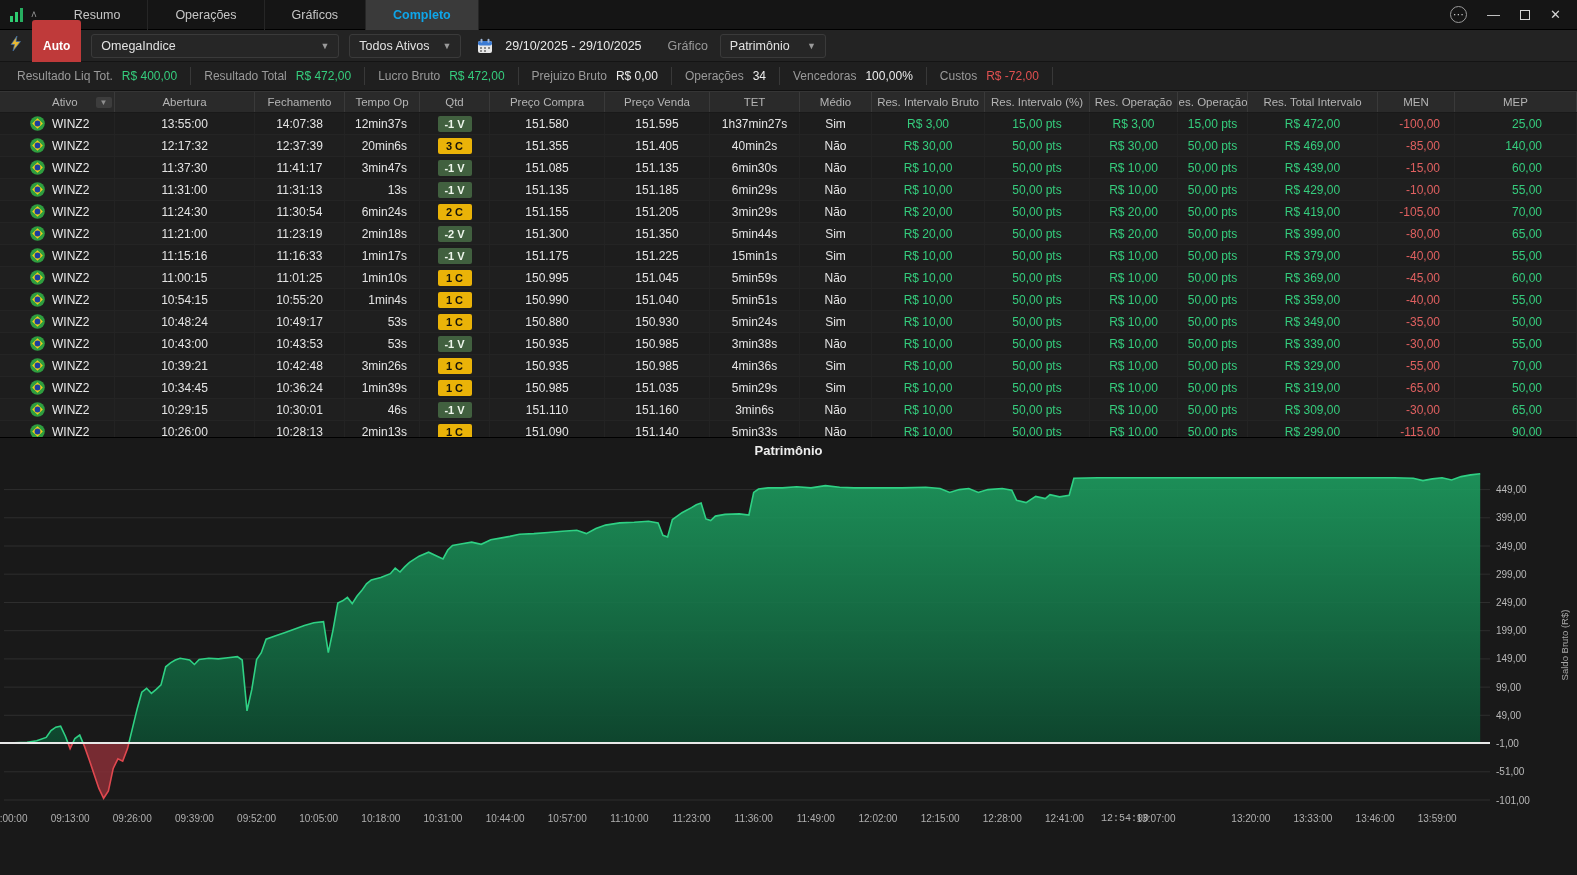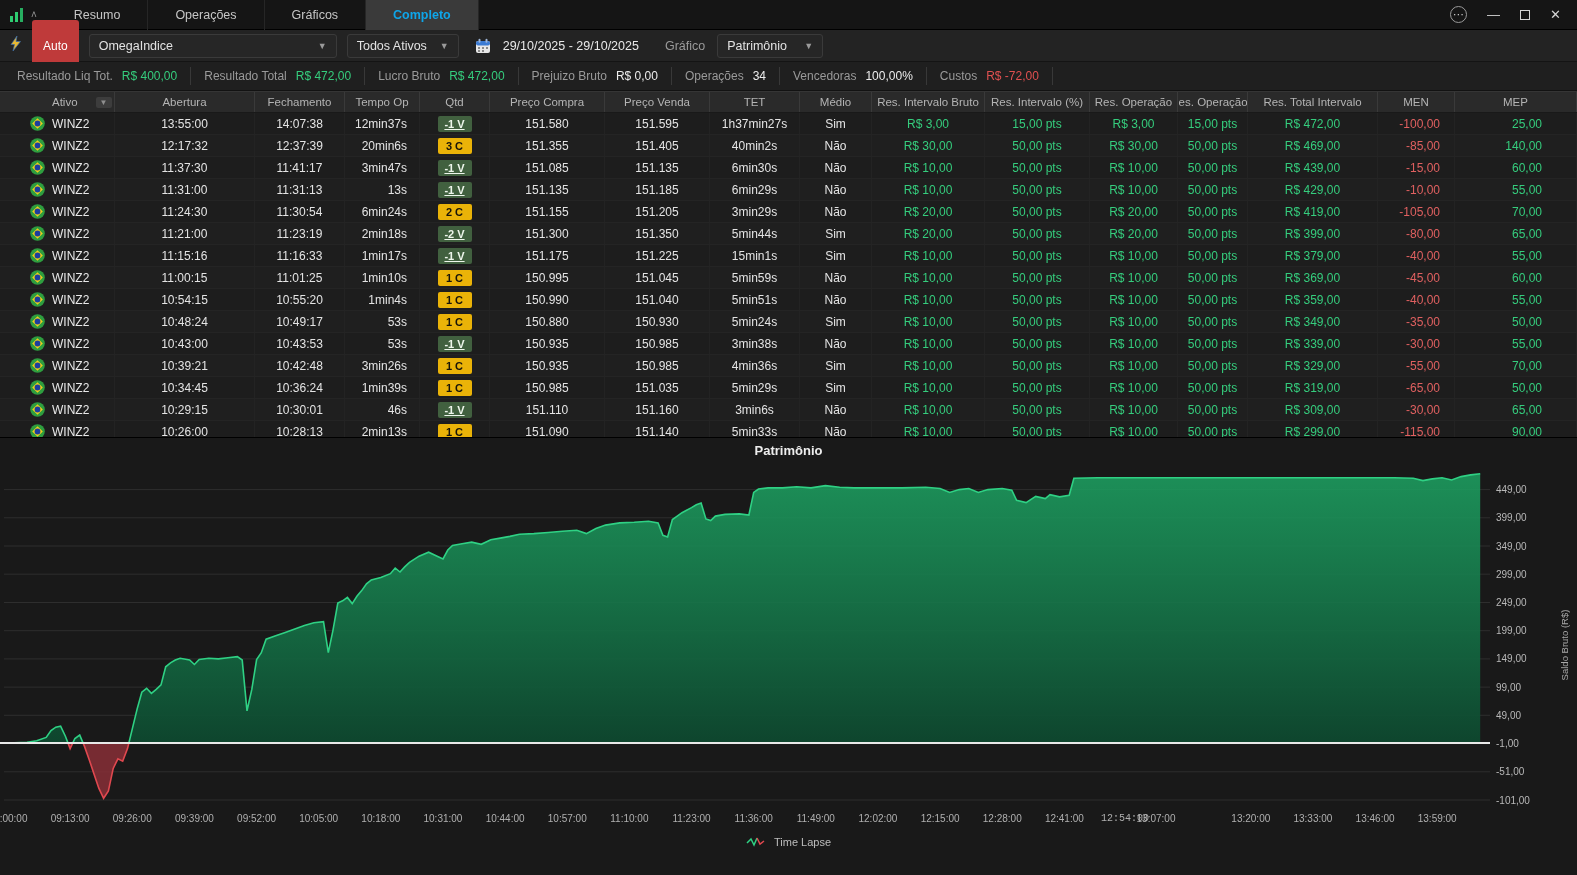--- a/index.html
+++ b/index.html
@@ -18,21 +18,21 @@
   .tab.active{background:#3a3a3a;color:#0ea5e9;font-weight:bold;}
   .titlebar-right{margin-left:auto;display:flex;align-items:center;gap:20px;padding-right:16px;color:#cfcfcf;}
   .circle-menu{width:17px;height:17px;border:1px solid #9a9a9a;border-radius:50%;display:flex;
     align-items:center;justify-content:center;font-size:11px;color:#cfcfcf;line-height:1;}
   .win-btn{font-size:13px;color:#d5d5d5;}
   .max-box{width:10px;height:10px;border:1px solid #d5d5d5;display:inline-block;}
 
   
   .toolbar{position:absolute;top:30px;left:0;right:0;height:32px;background:#232323;display:flex;
     align-items:center;gap:10px;padding:0 9px;border-bottom:1px solid #141414;}
-  .badge-auto{background:#bf3a3a;color:#fff;font-weight:normal;font-size:12px;padding:19px 11px;border-radius:3px;}
+  .badge-auto{background:#bf3a3a;color:#fff;font-weight:bold;font-size:12px;padding:19px 11px;border-radius:3px;}
   .select{display:flex;align-items:center;justify-content:space-between;background:#262626;
     border:1px solid #3a3a3a;border-radius:3px;height:24px;padding:0 9px;font-size:12.5px;color:#e2e2e2;}
   .select .chev{color:#9a9a9a;font-size:9px;margin-left:8px;}
   .strategy-select{width:248px;}
   .assets-select{width:112px;}
   .chart-select{width:106px;margin-left:2px;}
   .date-text{font-size:12.5px;color:#e8e8e8;margin-left:2px;}
   .label-gray{color:#9a9a9a;font-size:12.5px;margin-left:16px;}
 
   
@@ -53,21 +53,21 @@
   .table-body{position:absolute;top:113px;left:0;right:0;height:324px;overflow:hidden;background:#1d1d1d;}
   .tr{display:flex;height:22px;align-items:center;border-bottom:1px solid #242424;background:#1d1d1d;}
   .tr:nth-child(even){background:#1f1f1f;}
   .td{display:flex;align-items:center;justify-content:center;font-size:12px;color:#e4e4e4;
     overflow:hidden;white-space:nowrap;height:100%;border-right:1px solid #232323;}
   .td.green{color:#35cd7d;} .td.red{color:#e06060;}
   .a-right{justify-content:flex-end;}
   .a-ativo{justify-content:flex-start;padding-left:30px;gap:7px;}
   .ativo-txt{font-size:12px;color:#e8e8e8;}
   .qbadge{min-width:34px;text-align:center;border-radius:2px;font-size:11px;font-weight:bold;padding:2px 5px;}
-  .qbadge.v{background:#41603f;color:#eef6ec;text-decoration:underline;}
+  .qbadge.v{background:#41603f;color:#eef6ec;}
   .qbadge.c{background:#eab308;color:#17140a;}
 
   
   .chart-section{position:absolute;top:437px;left:0;right:0;bottom:0;background:#191919;border-top:1px solid #000;}
   .chart-title{text-align:center;font-size:13px;font-weight:bold;color:#ededed;padding-top:5px;height:17px;}
   #chart-svg{position:absolute;top:22px;left:0;}
   .x-labels{position:absolute;top:375px;left:0;right:0;height:14px;font-size:10px;color:#b0b0b0;}
   .x-labels span{position:absolute;top:0;transform:translateX(-50%);white-space:nowrap;}
   .legend{position:absolute;top:398px;left:0;right:0;display:flex;justify-content:center;
     align-items:center;gap:8px;color:#bdbdbd;font-size:11px;}
@@ -693,22 +693,15 @@
         <span style="left: 940.1px;">12:15:00</span>
         <span style="left: 1002.24px;">12:28:00</span>
         <span style="left: 1064.38px;">12:41:00</span>
         <span style="left: 1125px; font-family: Liberation Mono, monospace;">12:54:00</span>
         <span style="left: 1156px;">13:07:00</span>
         <span style="left: 1250.8px;">13:20:00</span>
         <span style="left: 1312.94px;">13:33:00</span>
         <span style="left: 1375.08px;">13:46:00</span>
         <span style="left: 1437.22px;">13:59:00</span>
       </div>
-    <div class="legend">
-      <svg width="20" height="12" viewBox="0 0 20 12">
-        <polyline points="1,7 5,3 8,9 11,2" stroke="#2fd184" fill="none" stroke-width="1.5"></polyline>
-        <polyline points="11,2 14,8 18,5" stroke="#e0484f" fill="none" stroke-width="1.5"></polyline>
-      </svg>
-      <span>Time Lapse</span>
-    </div>
   </div>
 
 </div>
 
 </body></html>

